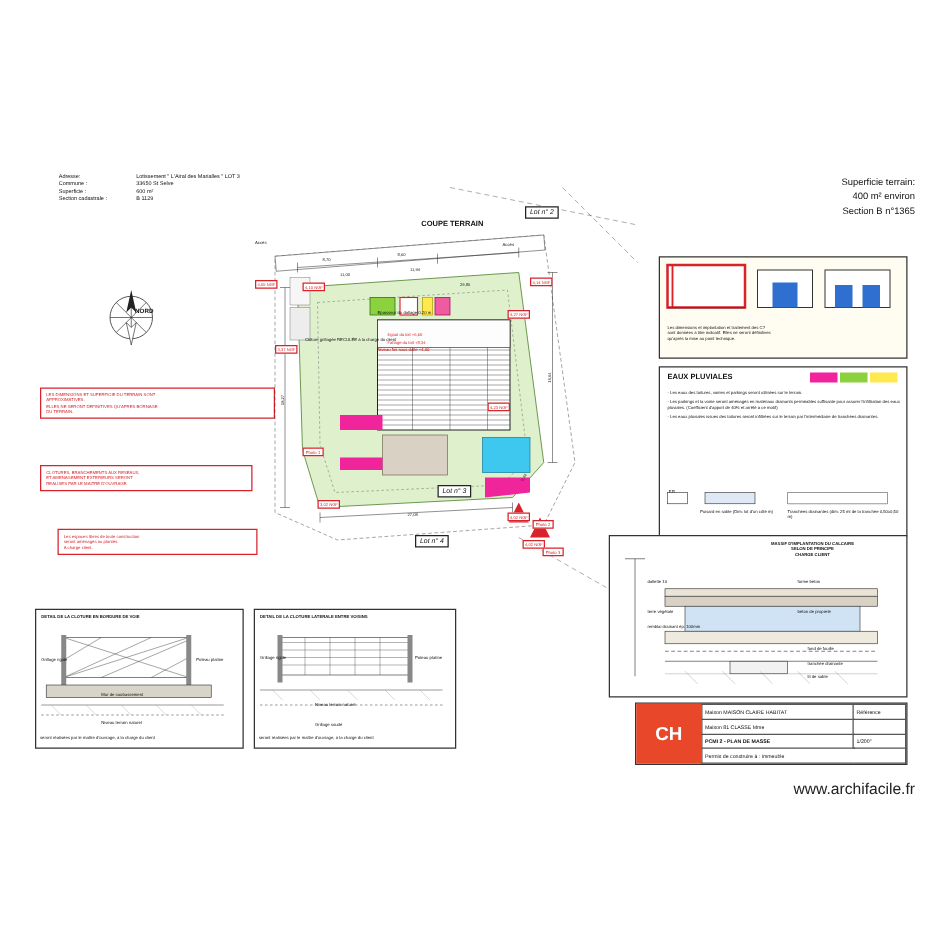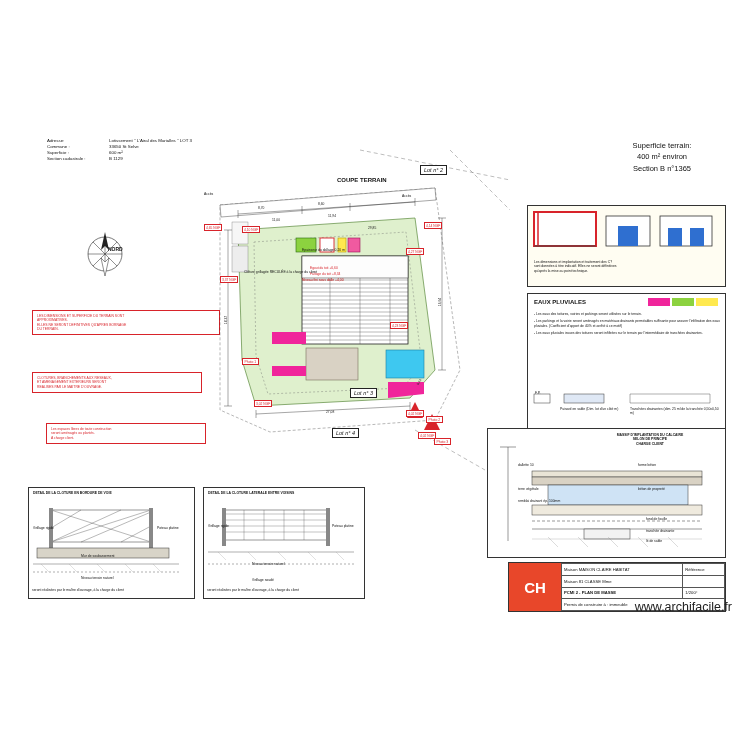--- a/index.html
+++ b/index.html
@@ -17,21 +17,21 @@
   .center{text-align:center;}
   .bold{font-weight:bold;}
 
   
   #info-block{left:47px;top:138px;width:215px;}
   #info-block table{border-collapse:collapse;font-size:4.4px;}
   #info-block td{padding:0 2px 1px 0;vertical-align:top;white-space:nowrap;}
   #info-block td.k{width:60px;color:#111;}
 
   
-  #terrain-info{right:18px;top:140px;width:140px;text-align:center;font-size:7.5px;line-height:1.5;}
+  #terrain-info{right:18px;top:140px;width:140px;text-align:right;font-size:7.5px;line-height:1.5;}
 
   
   #compass{left:75px;top:222px;width:60px;height:60px;}
 
   
   #plan{left:210px;top:170px;width:275px;height:300px;}
 
   
   #note1{left:32px;top:310px;width:178px;padding:3px 4px;}
   #note2{left:32px;top:372px;width:160px;padding:3px 4px;}
@@ -46,21 +46,21 @@
   #blk-top{left:527px;top:205px;width:197px;height:80px;border:0.8px solid #333;background:#fffdf2;}
   #blk-eaux{left:527px;top:293px;width:197px;height:135px;border:0.8px solid #333;background:#fff;}
   #blk-calcaire{left:487px;top:428px;width:237px;height:128px;border:0.8px solid #333;background:#fff;}
 
   
   #titleblock{left:508px;top:562px;width:216px;height:48px;border:0.9px solid #333;background:#fff;}
   #titleblock .logo{width:52px;height:100%;background:#e8472a;color:#fff;display:flex;align-items:center;justify-content:center;font-size:15px;font-weight:bold;}
   #titleblock table{border-collapse:collapse;width:100%;height:100%;font-size:4.2px;}
   #titleblock td{border:0.5px solid #555;padding:1px 2px;}
 
-  #watermark{right:18px;top:600px;font-size:12.5px;color:#222;}
+  #watermark{right:18px;top:624px;font-size:12.5px;color:#222;}
   .lotlabel{border:0.7px solid #222;background:#fff;font-style:italic;font-size:5.5px;padding:1px 3px;}
   .arrowbox{border:0.6px solid #d8232a;color:#d8232a;background:#fff;font-size:3.3px;padding:0.5px 1px;white-space:nowrap;}
   .dim{font-size:3.3px;color:#222;}
   .redtxt{font-size:3.3px;color:#d8232a;}
   svg{display:block;overflow:visible;}
 </style>
 </head>
 <body>
 
 <div class="abs" id="info-block">

